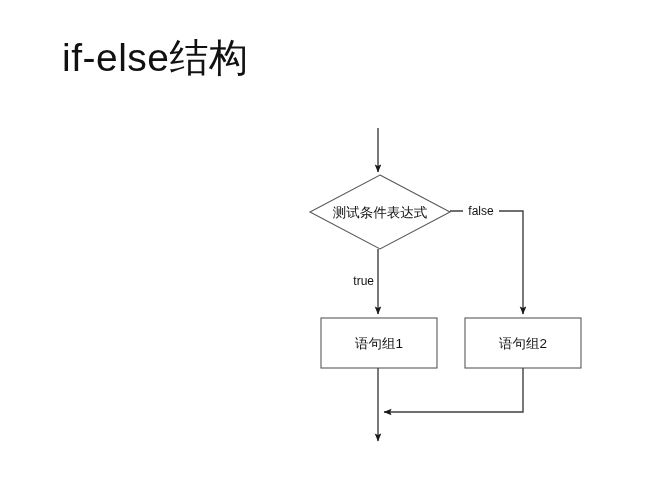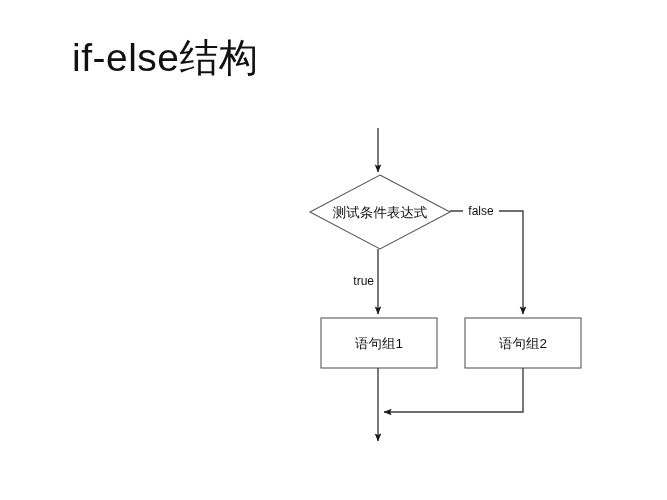--- a/index.html
+++ b/index.html
@@ -15,21 +15,21 @@
     font-family: "Liberation Sans", "DejaVu Sans", sans-serif;
     color: #1a1a1a;
   }
   #slide {
     position: absolute;
     inset: 0;
     background: #ffffff;
   }
   #page-title {
     position: absolute;
-    left: 72px;
+    left: 62px;
     top: 36px;
     font-size: 39px;
     font-weight: 300;
     letter-spacing: 0.5px;
     line-height: 1.15;
     color: #111111;
     white-space: nowrap;
   }
   #flowchart-svg {
     position: absolute;

